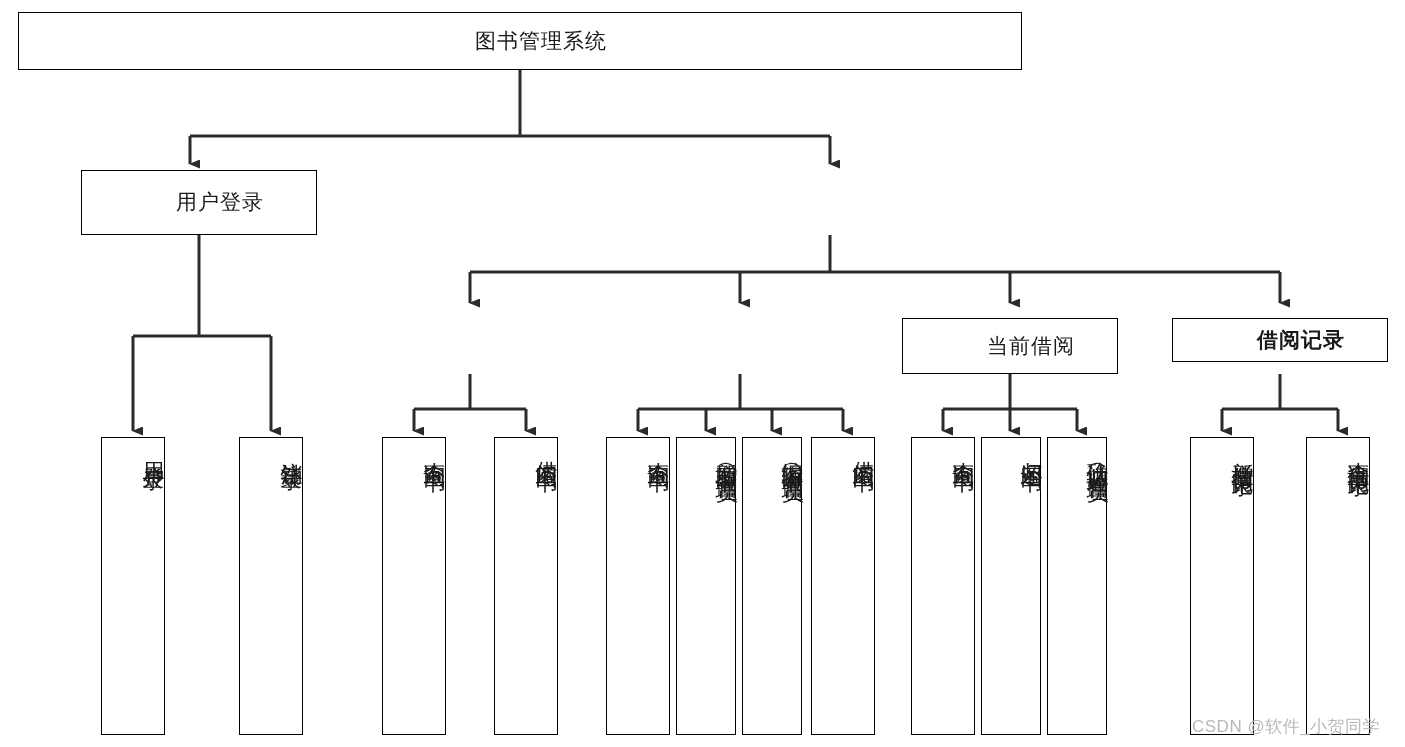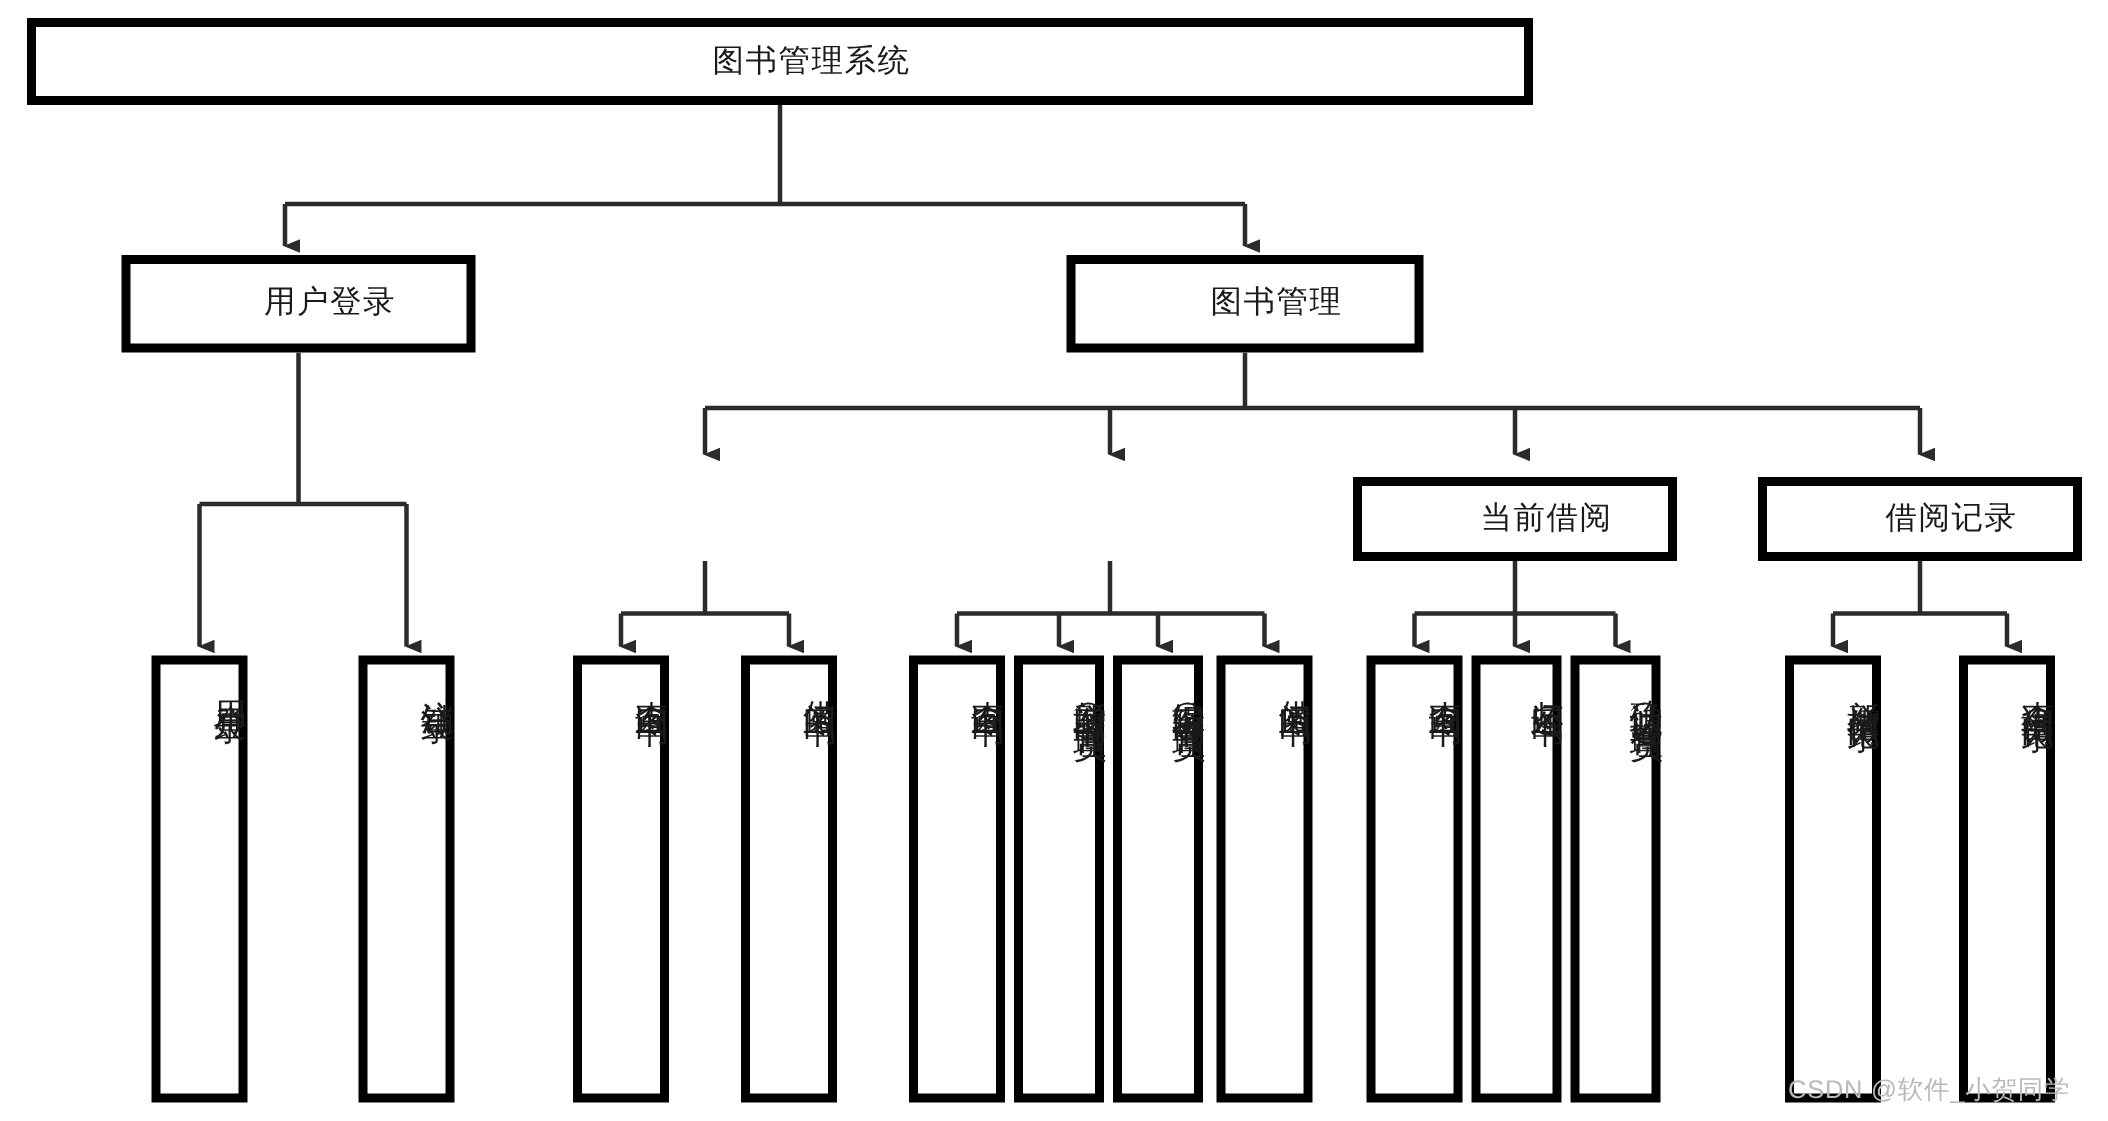--- a/index.html
+++ b/index.html
@@ -22,21 +22,21 @@
     left: 0;
     top: 0;
     width: 1405px;
     height: 747px;
     pointer-events: none;
   }
   .node {
     position: absolute;
     box-sizing: border-box;
     background: #ffffff;
-    border: 6px solid #000000;
+    border: 1px solid #000000;
     display: flex;
     align-items: center;
     justify-content: center;
     color: #1a1a1a;
     padding-left: 42px;
   }
   .node .node-label {
     display: block;
     text-align: center;
     line-height: 1.18;
@@ -129,31 +129,28 @@
   </svg>
 
   <div class="node node-h node-root" style="left:18px; top:12px; width:1004px; height:58px;">
     <span class="node-label">图书管理系统</span>
   </div>
 
   <div class="node node-h" style="left:81px; top:170px; width:236px; height:65px;">
     <span class="node-label">用户登录</span>
   </div>
 
-  <div class="node node-h" style="left:711px; top:170px; width:238px; height:65px;">
-    <span class="node-label">图书管理</span>
-  </div>
 
 
 
   <div class="node node-h" style="left:902px; top:318px; width:216px; height:56px;">
     <span class="node-label">当前借阅</span>
   </div>
 
-  <div class="node node-h" style="left:1172px; top:318px; width:216px; height:56px;">
+  <div class="node node-h" style="left:1172px; top:318px; width:216px; height:44px;font-weight:bold;">
     <span class="node-label">借阅记录</span>
   </div>
 
   <div class="node node-v" style="left:101px; top:437px; width:64px; height:298px;">
     <span class="node-label">用户登录</span>
   </div>
 
   <div class="node node-v" style="left:239px; top:437px; width:64px; height:298px;">
     <span class="node-label">注销登录</span>
   </div>

